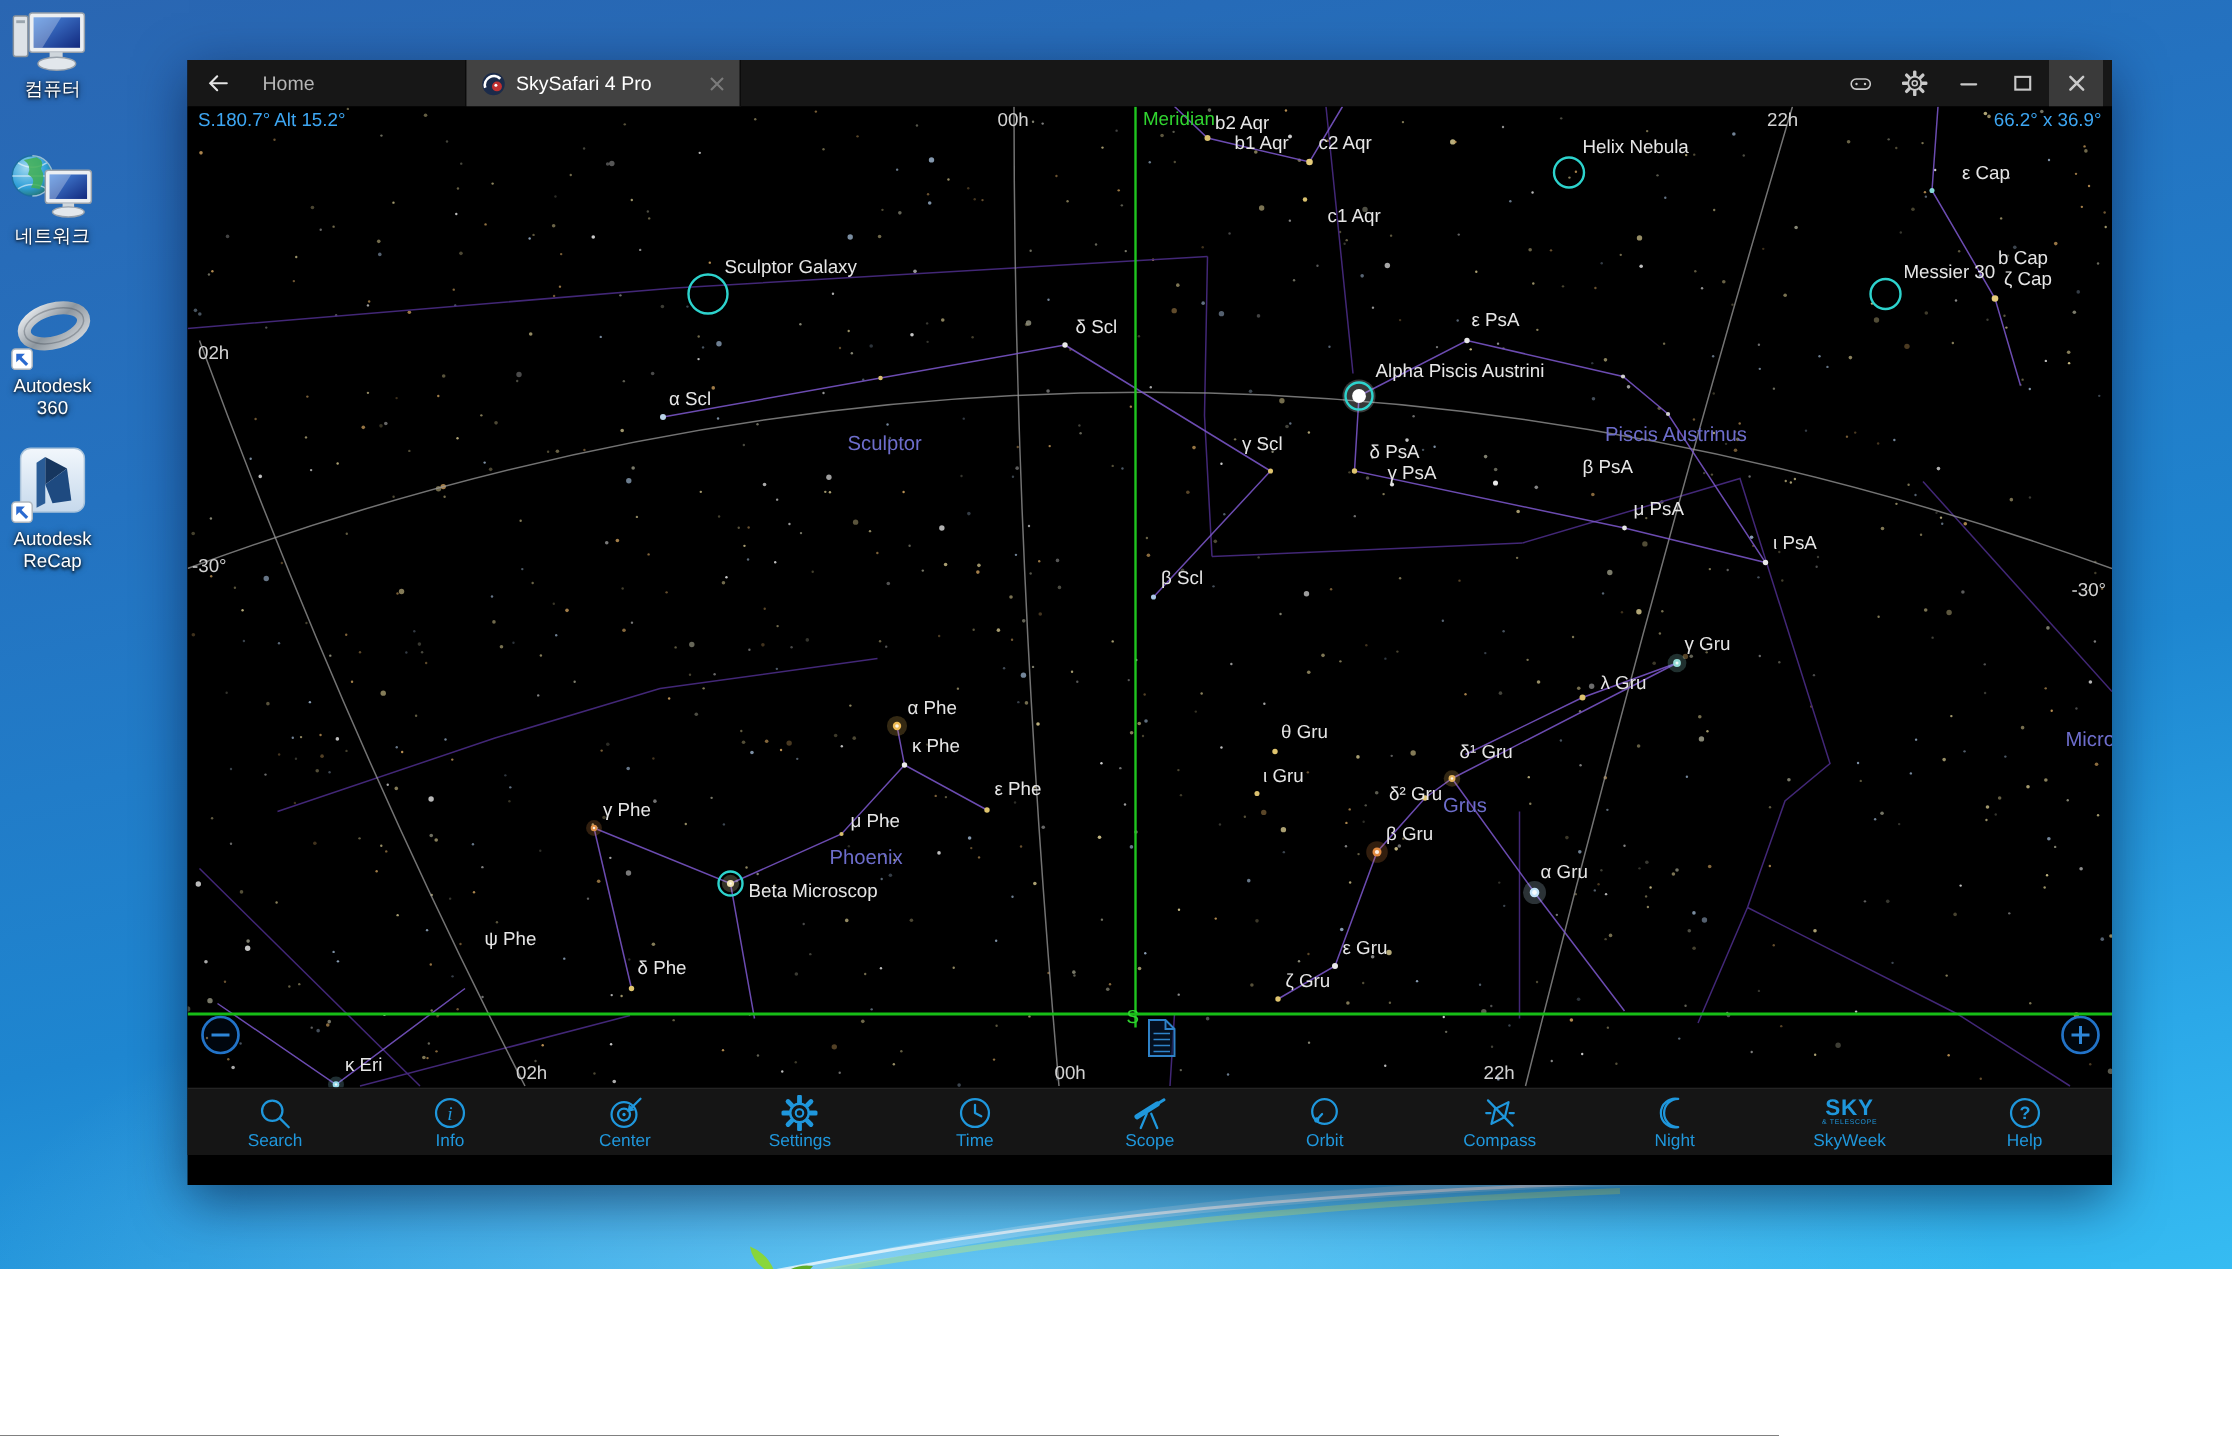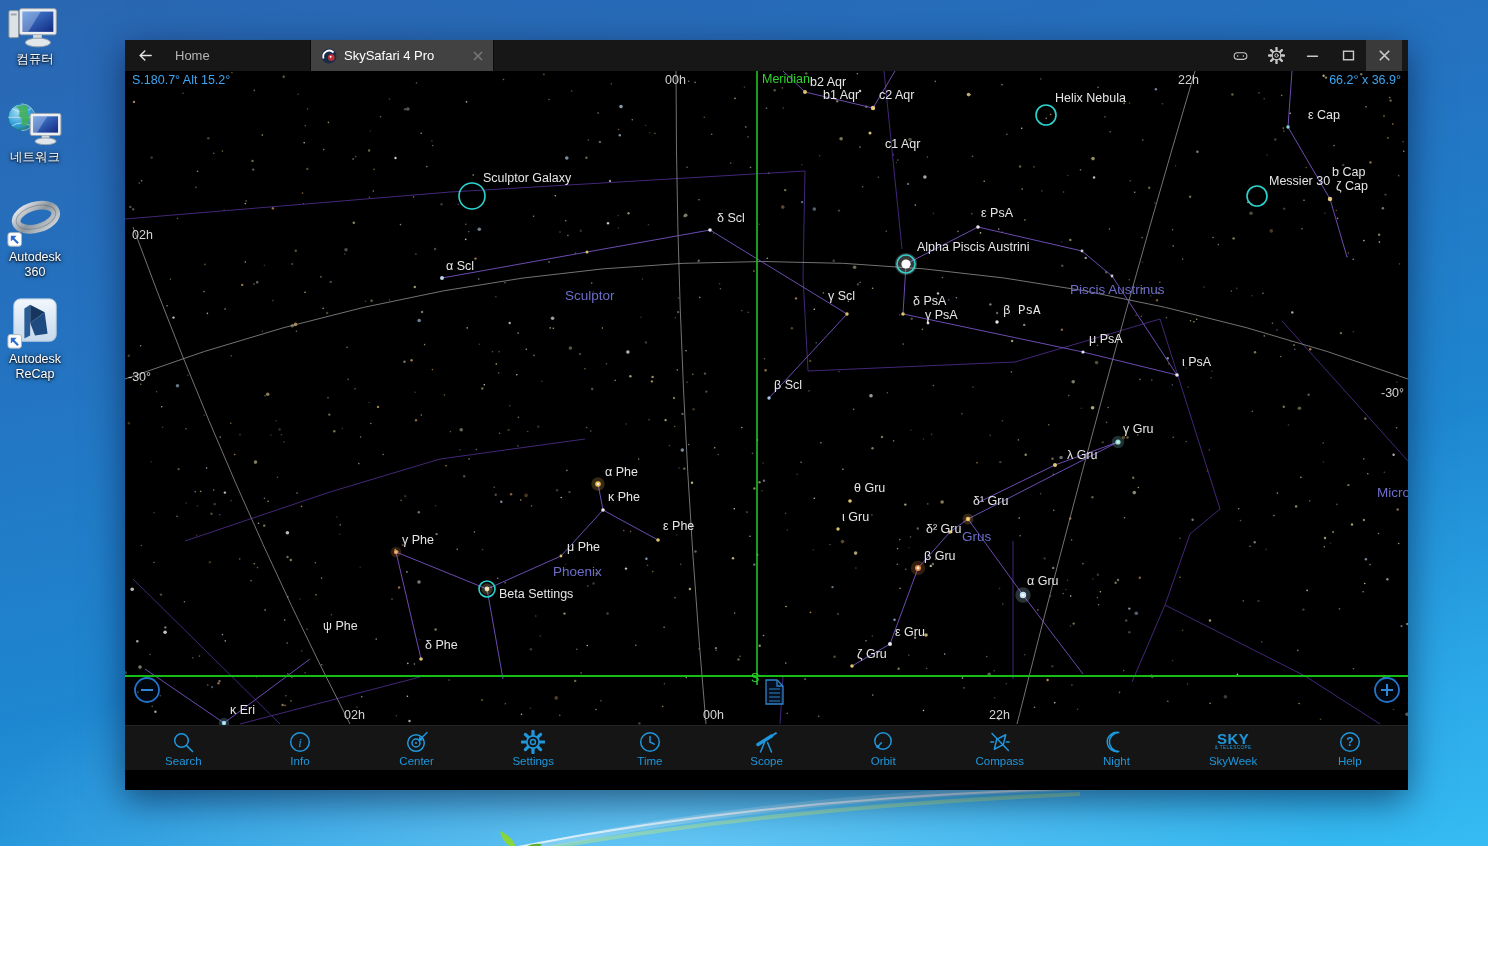--- a/index.html
+++ b/index.html
@@ -1236,40 +1236,40 @@
           <div class="clabel star" style="left: 1207px; top: 95px;">b Cap</div>
           <div class="clabel star" style="left: 1211px; top: 109px;">ζ Cap</div>
           <div class="clabel star" style="left: 358px; top: 101px;">Sculptor Galaxy</div>
           <div class="clabel star" style="left: 592px; top: 141px;">δ Scl</div>
           <div class="clabel star" style="left: 321px; top: 189px;">α Scl</div>
           <div class="clabel star" style="left: 856px; top: 136px;">ε PsA</div>
           <div class="clabel star" style="left: 792px; top: 170px;">Alpha Piscis Austrini</div>
           <div class="clabel star" style="left: 703px; top: 219px;">γ Scl</div>
           <div class="clabel star" style="left: 788px; top: 224px;">δ PsA</div>
           <div class="clabel star" style="left: 800px; top: 238px;">γ PsA</div>
-          <div class="clabel star" style="left: 878px; top: 234px; font-family: Liberation Mono, monospace;">β PsA</div>
+          <div class="clabel star" style="left: 930px; top: 234px;">β PsA</div>
           <div class="clabel star" style="left: 964px; top: 262px;">μ PsA</div>
           <div class="clabel star" style="left: 1057px; top: 285px;">ι PsA</div>
           <div class="clabel star" style="left: 649px; top: 308px;">β Scl</div>
           <div class="clabel star" style="left: 998px; top: 352px;">γ Gru</div>
           <div class="clabel star" style="left: 942px; top: 378px;">λ Gru</div>
           <div class="clabel star" style="left: 729px; top: 411px;">θ Gru</div>
           <div class="clabel star" style="left: 717px; top: 440px;">ι Gru</div>
           <div class="clabel star" style="left: 848px; top: 424px;">δ¹ Gru</div>
           <div class="clabel star" style="left: 801px; top: 452px;">δ² Gru</div>
           <div class="clabel star" style="left: 799px; top: 479px;">β Gru</div>
           <div class="clabel star" style="left: 902px; top: 504px;">α Gru</div>
           <div class="clabel star" style="left: 770px; top: 555px;">ε Gru</div>
           <div class="clabel star" style="left: 732px; top: 577px;">ζ Gru</div>
           <div class="clabel star" style="left: 480px; top: 395px;">α Phe</div>
           <div class="clabel star" style="left: 483px; top: 420px;">κ Phe</div>
           <div class="clabel star" style="left: 538px; top: 449px;">ε Phe</div>
           <div class="clabel star" style="left: 277px; top: 463px;">γ Phe</div>
           <div class="clabel star" style="left: 442px; top: 470px;">μ Phe</div>
-          <div class="clabel star" style="left: 374px; top: 517px;">Beta Settings</div>
+          <div class="clabel star" style="left: 374px; top: 517px;">Beta Microscop</div>
           <div class="clabel star" style="left: 198px; top: 549px;">ψ Phe</div>
           <div class="clabel star" style="left: 300px; top: 568px;">δ Phe</div>
           <div class="clabel star" style="left: 105px; top: 633px;">κ Eri</div>
           <div class="clabel const" style="left: 440px; top: 218px;">Sculptor</div>
           <div class="clabel const" style="left: 945px; top: 212px;">Piscis Austrinus</div>
           <div class="clabel const" style="left: 428px; top: 494px;">Phoenix</div>
           <div class="clabel const" style="left: 837px; top: 459px;">Grus</div>
           <div class="clabel const" style="left: 1252px; top: 415px;">Microscop</div>
         </div>
     </div>

